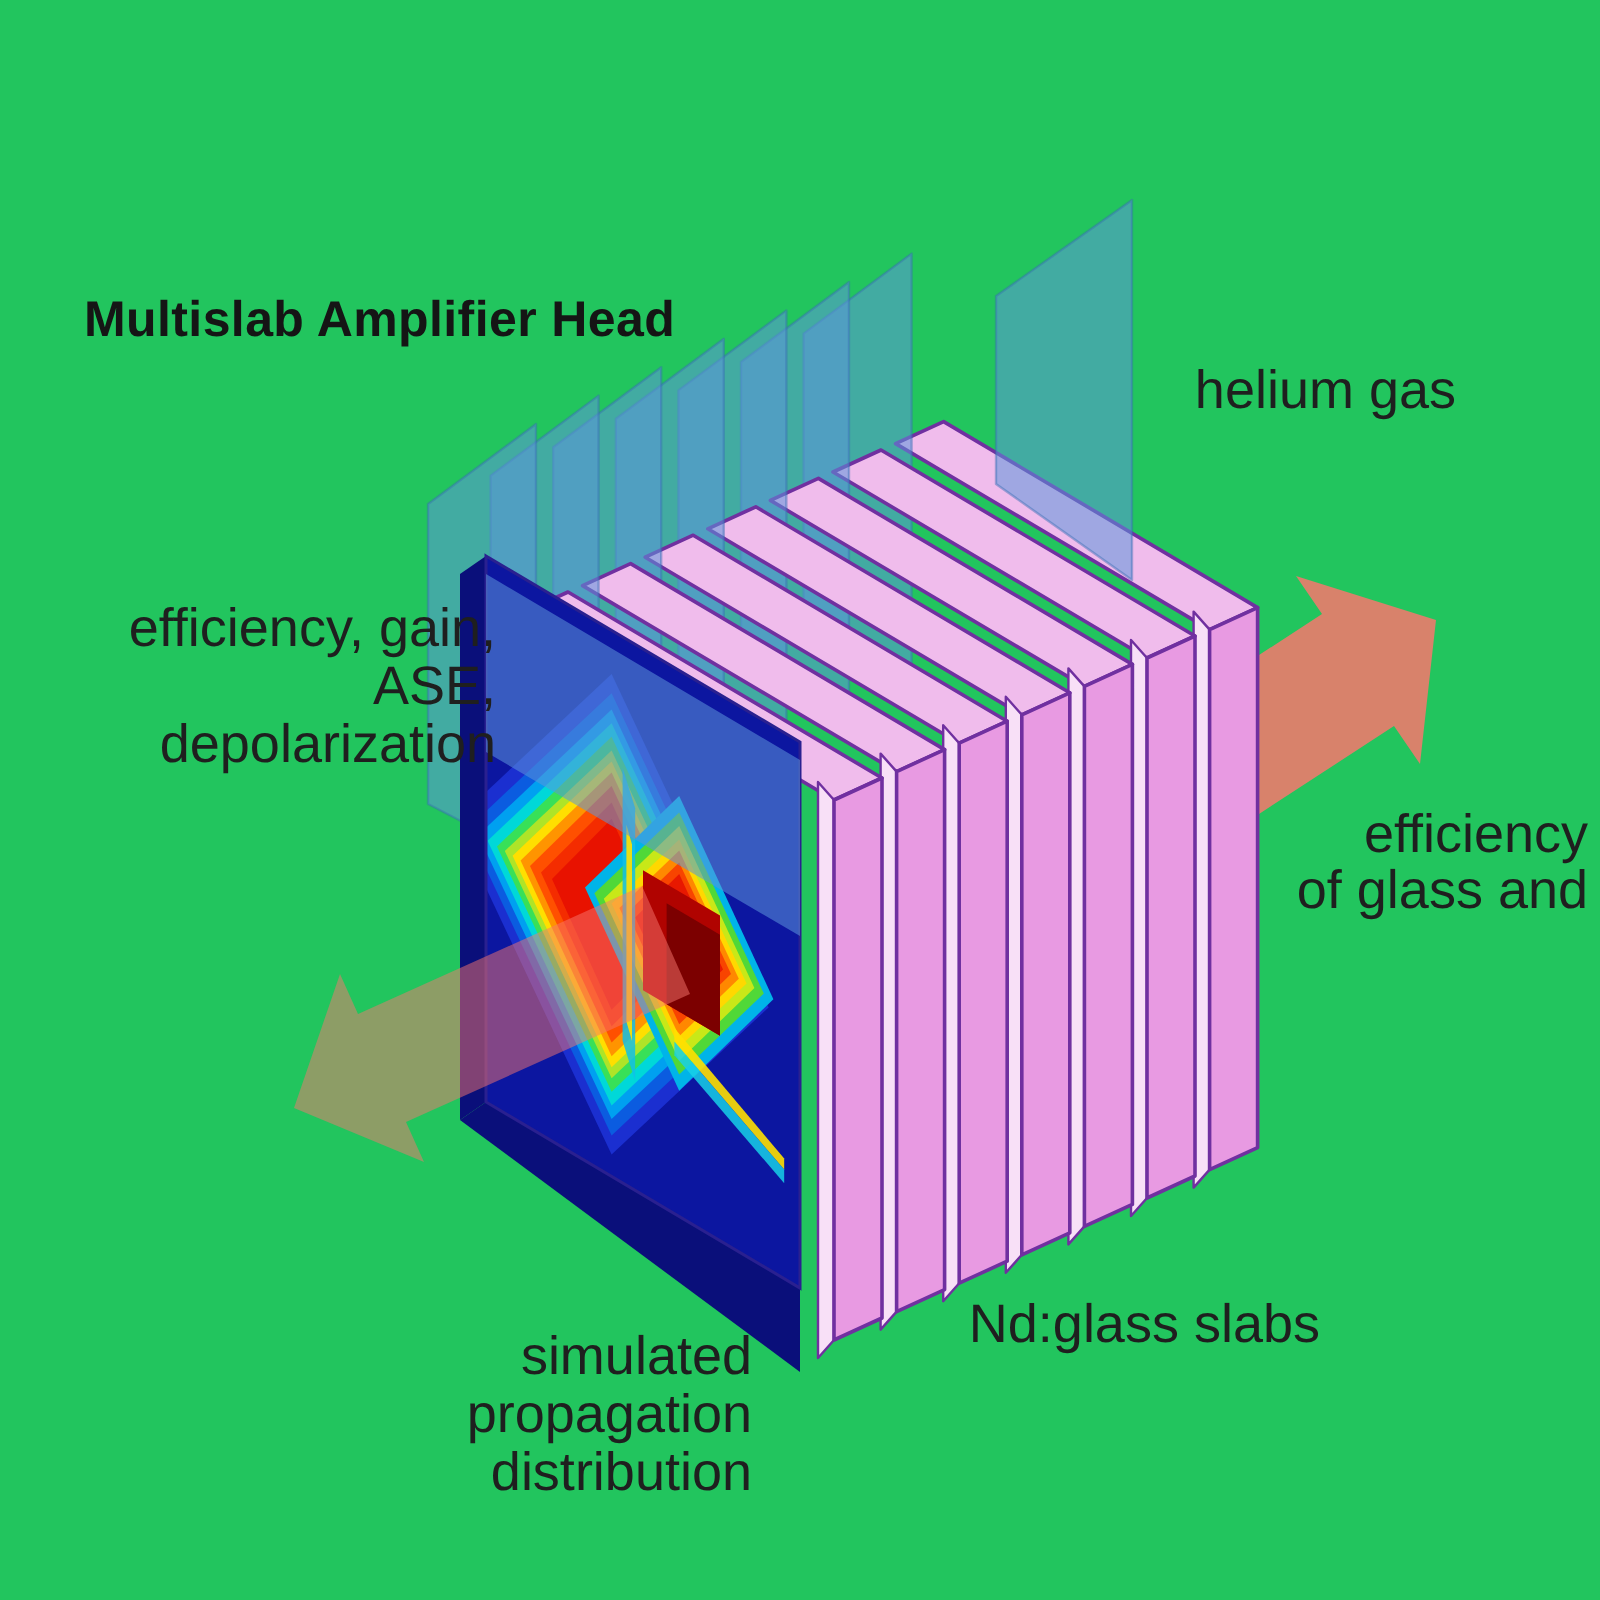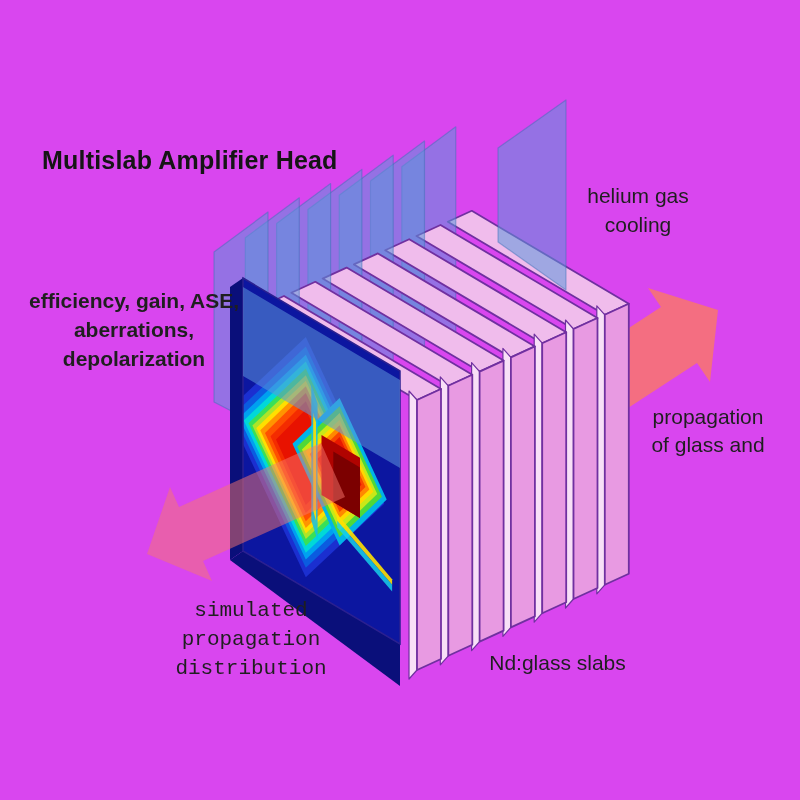--- a/index.html
+++ b/index.html
@@ -1,29 +1,29 @@
 <!DOCTYPE html>
 <html><head>
 <meta charset="utf-8">
 <style>
   html,body{margin:0;padding:0;background:#ffffff;}
   #stage{
-    position:relative;width:800px;height:800px;background:#d946ef;overflow:hidden;
+    position:relative;width:800px;height:800px;background:#22c55e;overflow:hidden;
     font-family:"Liberation Sans", sans-serif;
   }
   #diagram-svg{position:absolute;left:0;top:0;}
-  .lbl{position:absolute;color:#1f1f1f;font-size:21px;line-height:29px;text-align:center;}
+  .lbl{position:absolute;color:#1f1f1f;font-size:27px;line-height:29px;text-align:right;}
   #title{
     position:absolute;left:42px;top:146px;font-size:25px;font-weight:700;color:#151515;
     white-space:nowrap;letter-spacing:.2px;
   }
   #helium-label{left:548px;top:181px;width:180px;}
-  #outputs-label{left:20px;top:286px;width:228px;font-weight:bold;}
+  #outputs-label{left:20px;top:300px;width:228px;}
   #propagation-label{left:622px;top:403px;width:172px;line-height:28px;}
-  #temperature-label{left:126px;top:596px;width:250px;font-family:Liberation Mono, monospace;}
+  #temperature-label{left:126px;top:664px;width:250px;}
   #ndglass-label{left:455px;top:648px;width:205px;white-space:nowrap;}
 </style>
 </head>
 <body>
 
 <div id="stage">
   <svg id="diagram-svg" width="800" height="800" viewBox="0 0 800 800">
       <g>
         <polygon points="592.0,352.0 661.0,307.0 648.0,288.0 718.0,310.0 710.0,382.0 697.0,363.0 628.0,408.0" fill="#f8766d" fill-opacity="0.85"></polygon>
       </g>
@@ -126,31 +126,29 @@
       </g>
       <g>
         <polygon points="321.0,443.0 179.0,507.0 170.0,487.0 147.0,554.0 212.0,581.0 203.0,561.0 345.0,497.0" fill="#f8766d" fill-opacity="0.5"></polygon>
       </g>
     </svg>
 
   <div id="title">Multislab Amplifier Head</div>
 
   <div id="helium-label" class="lbl">
     <div>helium gas</div>
-    <div>cooling</div>
   </div>
 
   <div id="outputs-label" class="lbl">
     <div>efficiency, gain, ASE,</div>
-    <div>aberrations,</div>
     <div>depolarization</div>
   </div>
 
   <div id="propagation-label" class="lbl">
-    <div>propagation</div>
+    <div>efficiency</div>
     <div>of glass and</div>
   </div>
 
   <div id="temperature-label" class="lbl">
     <div>simulated</div>
     <div>propagation distribution</div>
   </div>
 
   <div id="ndglass-label" class="lbl">Nd:glass slabs</div>
 </div>

